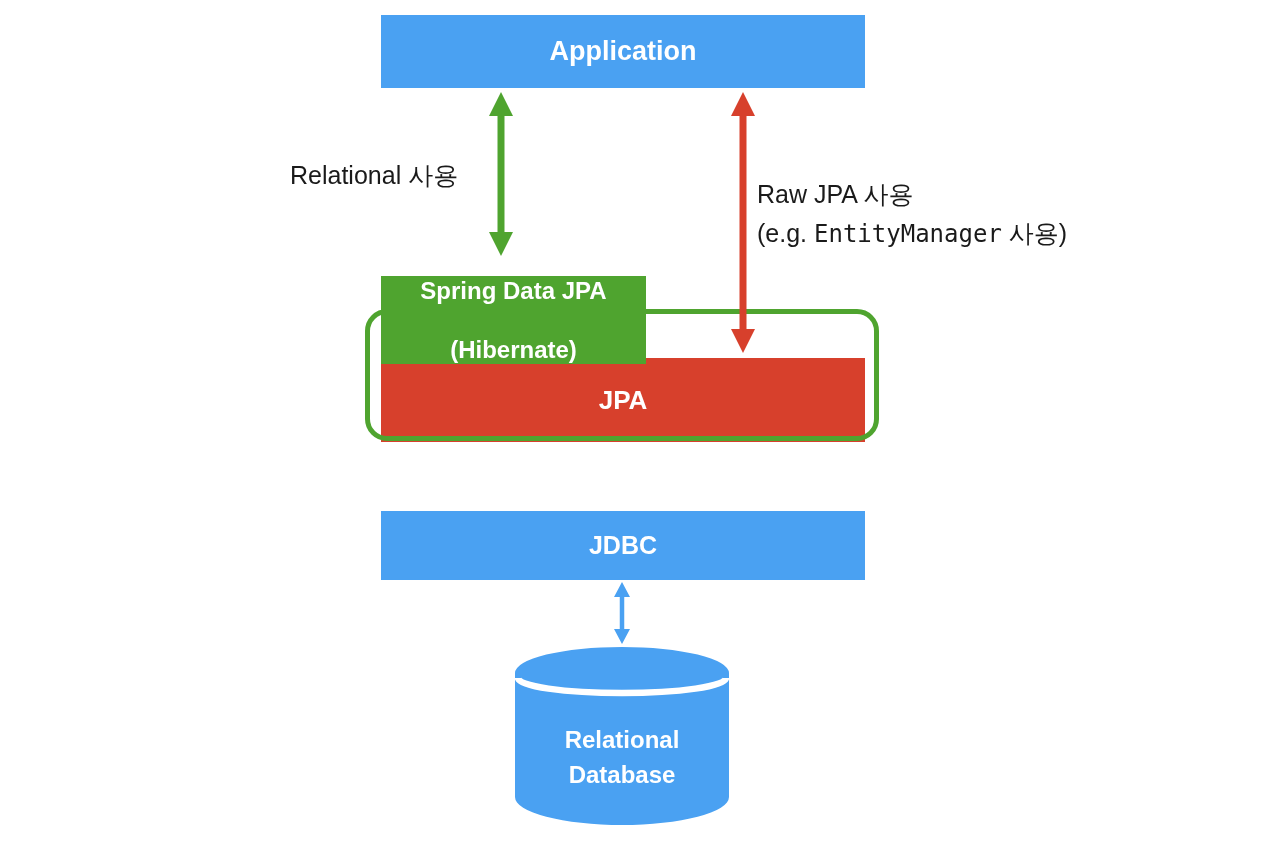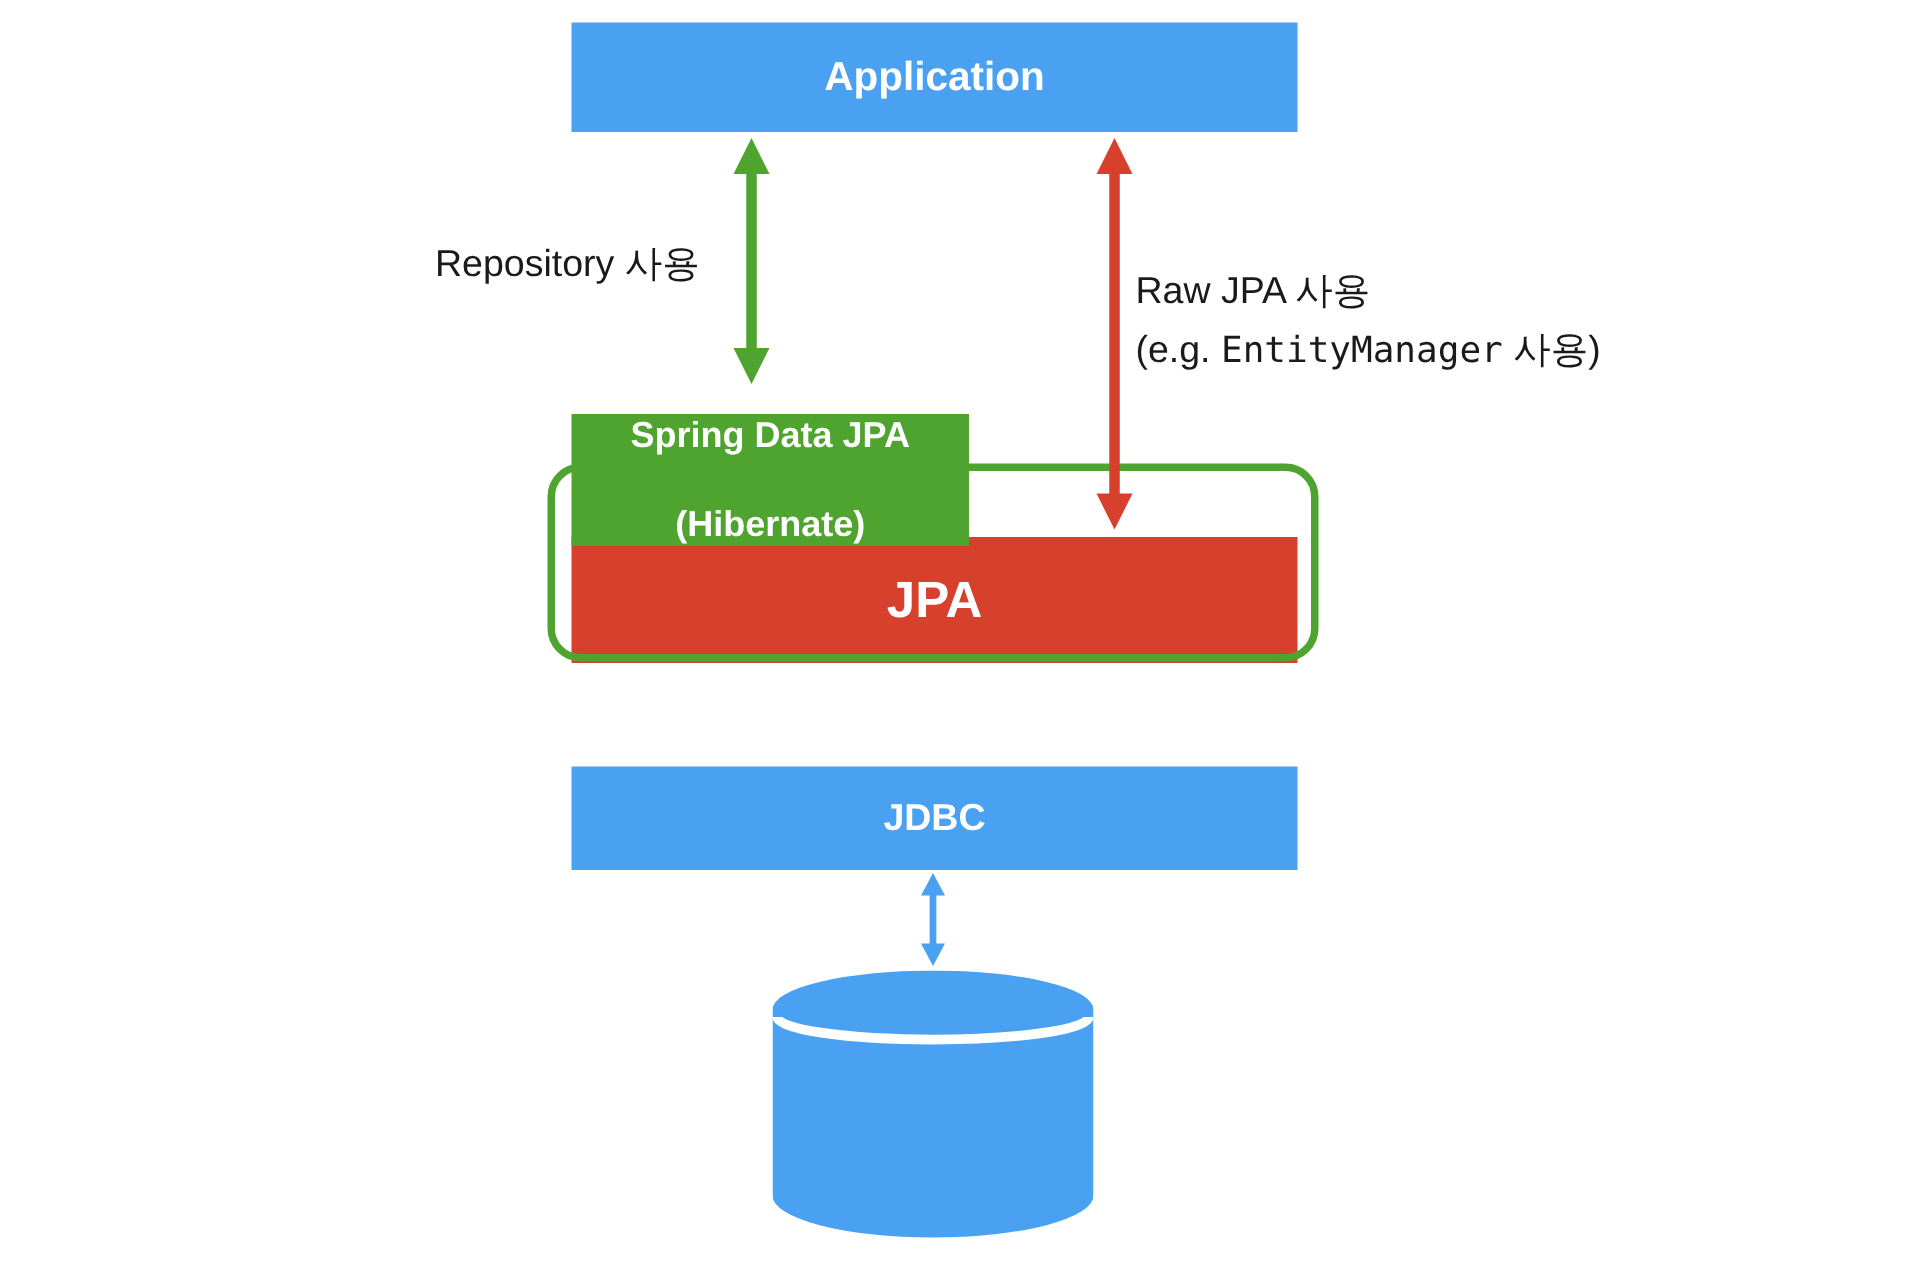--- a/index.html
+++ b/index.html
@@ -14,21 +14,21 @@
     align-items:center; justify-content:center;
     color:var(--box-text,#fff); font-weight:bold; text-align:right;
   }
   .fill-blue  { background:var(--blue); }
   .fill-green { background:var(--green); }
   .fill-red   { background:var(--red); }
   .fill-gold  { background:var(--gold); }
 
   #app-box       { left:381px; top:15px;  width:484px; height:73px; font-size:27px; z-index:2; }
   #spring-box    { left:381px; top:276px; width:265px; height:88px; font-size:24px; line-height:31px; z-index:5;gap:28px; }
-  #jpa-box       { left:381px; top:358px; width:484px; height:84px; font-size:34px; z-index:2; }
+  #jpa-box       { left:381px; top:358px; width:484px; height:84px; font-size:26px; z-index:2; }
   #hibernate-box { left:381px; top:433px; width:484px; height:68px; font-size:25px; z-index:2; }
   #jdbc-box      { left:381px; top:511px; width:484px; height:69px; font-size:25px; z-index:2; }
 
   #jpa-group-outline {
     position:absolute; left:365px; top:309px; width:514px; height:132px;
     box-sizing:border-box; border:5px solid var(--green); border-radius:22px;
     background:transparent; z-index:4;
   }
 
   .arrow { position:absolute; z-index:6; }
@@ -74,21 +74,21 @@
     <polygon points="14,0 2,24 26,24"></polygon>
     <polygon points="14,164 2,140 26,140"></polygon>
   </svg>
 
   <svg class="arrow red" id="rawjpa-arrow" width="28" height="261" viewBox="0 0 28 261">
     <line x1="14" y1="18" x2="14" y2="243"></line>
     <polygon points="14,0 2,24 26,24"></polygon>
     <polygon points="14,261 2,237 26,237"></polygon>
   </svg>
 
-  <div class="diagram-label" id="repo-label">Repository 사용</div>
+  <div class="diagram-label" id="repo-label">Relational 사용</div>
 
   <div class="diagram-label" id="rawjpa-label">
     <span class="line">Raw JPA 사용</span>
     <span class="line"><span>(e.g. </span><span class="code">EntityManager</span><span> 사용)</span></span>
   </div>
 
   <div id="jpa-group-outline"></div>
 
   <div class="box fill-green" id="spring-box">
     <span>Spring Data JPA</span>
@@ -107,14 +107,18 @@
   <svg class="arrow blue" id="db-arrow" width="18" height="62" viewBox="0 0 18 62">
     <line x1="9" y1="12" x2="9" y2="50"></line>
     <polygon points="9,0 1,15 17,15"></polygon>
     <polygon points="9,62 1,47 17,47"></polygon>
   </svg>
 
   <svg id="db-cylinder" width="214" height="180" viewBox="0 0 214 180">
     <path class="body" d="M0,26 A107,26 0 0 1 214,26 L214,150 A107,28 0 0 1 0,150 Z"></path>
     <path class="separator" d="M3,31 A104,15 0 0 0 211,31"></path>
   </svg>
+  <div id="db-label">
+    <span class="line">Relational</span>
+    <span class="line">Database</span>
+  </div>
 
 </div>
 
 </body></html>

